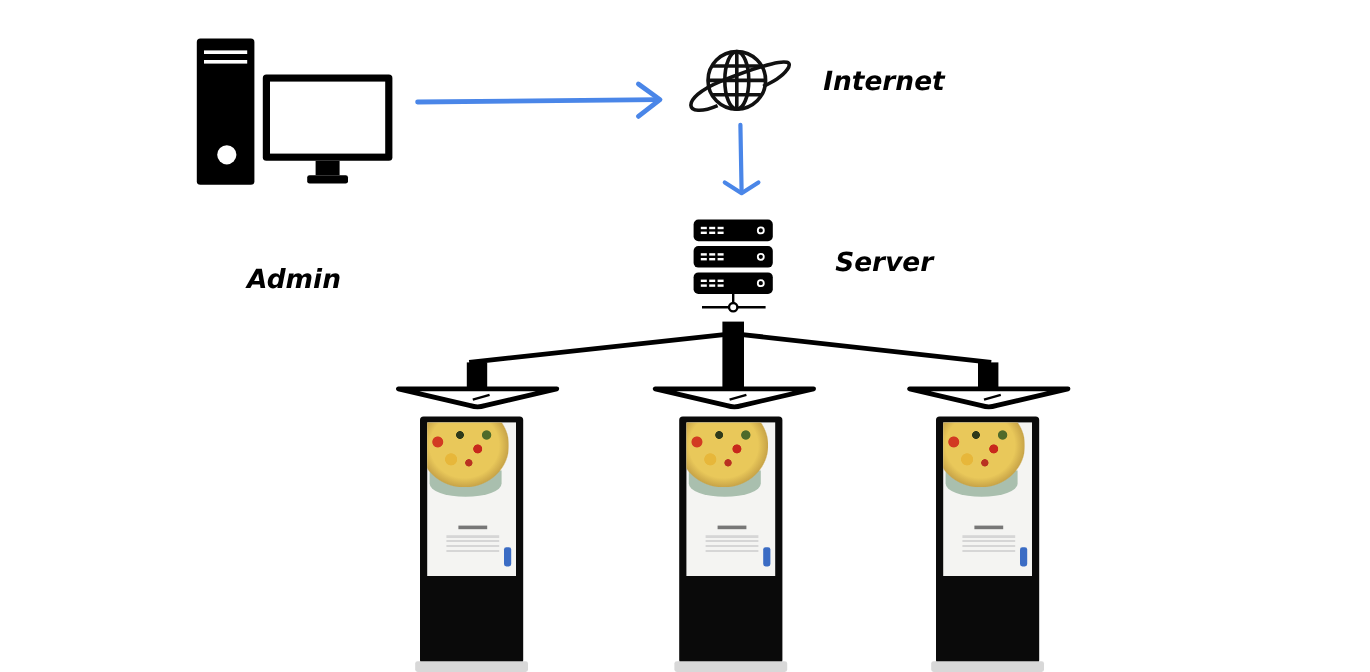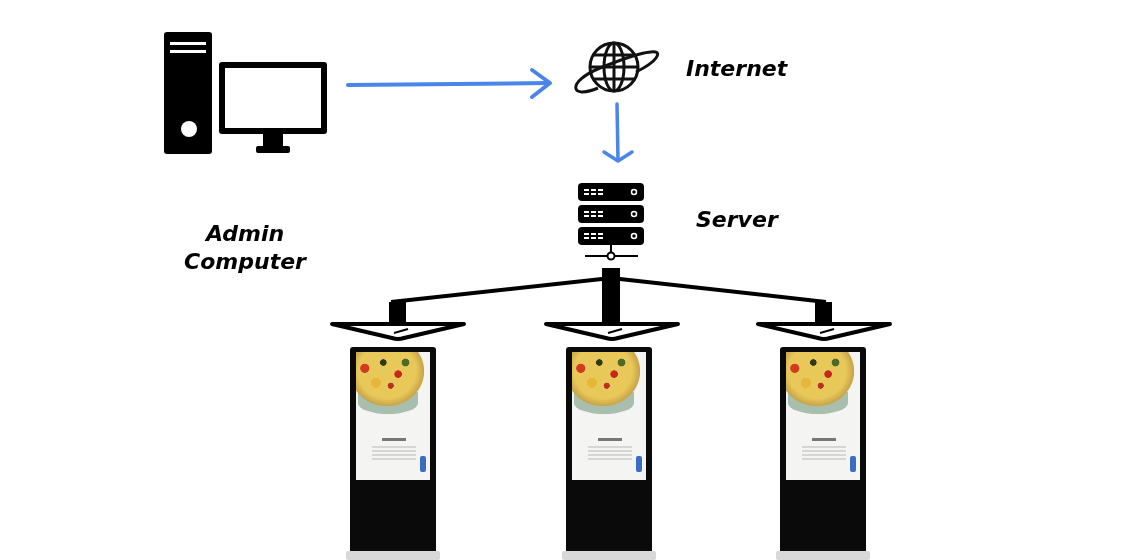--- a/index.html
+++ b/index.html
@@ -114,21 +114,20 @@
     <line x1="608" y1="333" x2="622" y2="329" stroke="#000" stroke-width="2"></line>
   </g>
   <g>
     <path d="M 758 324 L 890 324 L 830 338 Q 824 340 818 338 Z" fill="none" stroke="#000" stroke-width="4" stroke-linejoin="round"></path>
     <line x1="820" y1="333" x2="834" y2="329" stroke="#000" stroke-width="2"></line>
   </g>
 </svg>
 
 <div class="label" id="admin-label">
   <div>Admin</div>
-  <div>Computer</div>
 </div>
 <div class="label" id="internet-label">Internet</div>
 <div class="label" id="server-label">Server</div>
 
 <div class="kiosk" style="left:350px;">
   <div class="body"></div>
   <div class="screen">
     <div class="bowl"></div>
       <div class="food"></div>
     <div class="title-line"></div>

